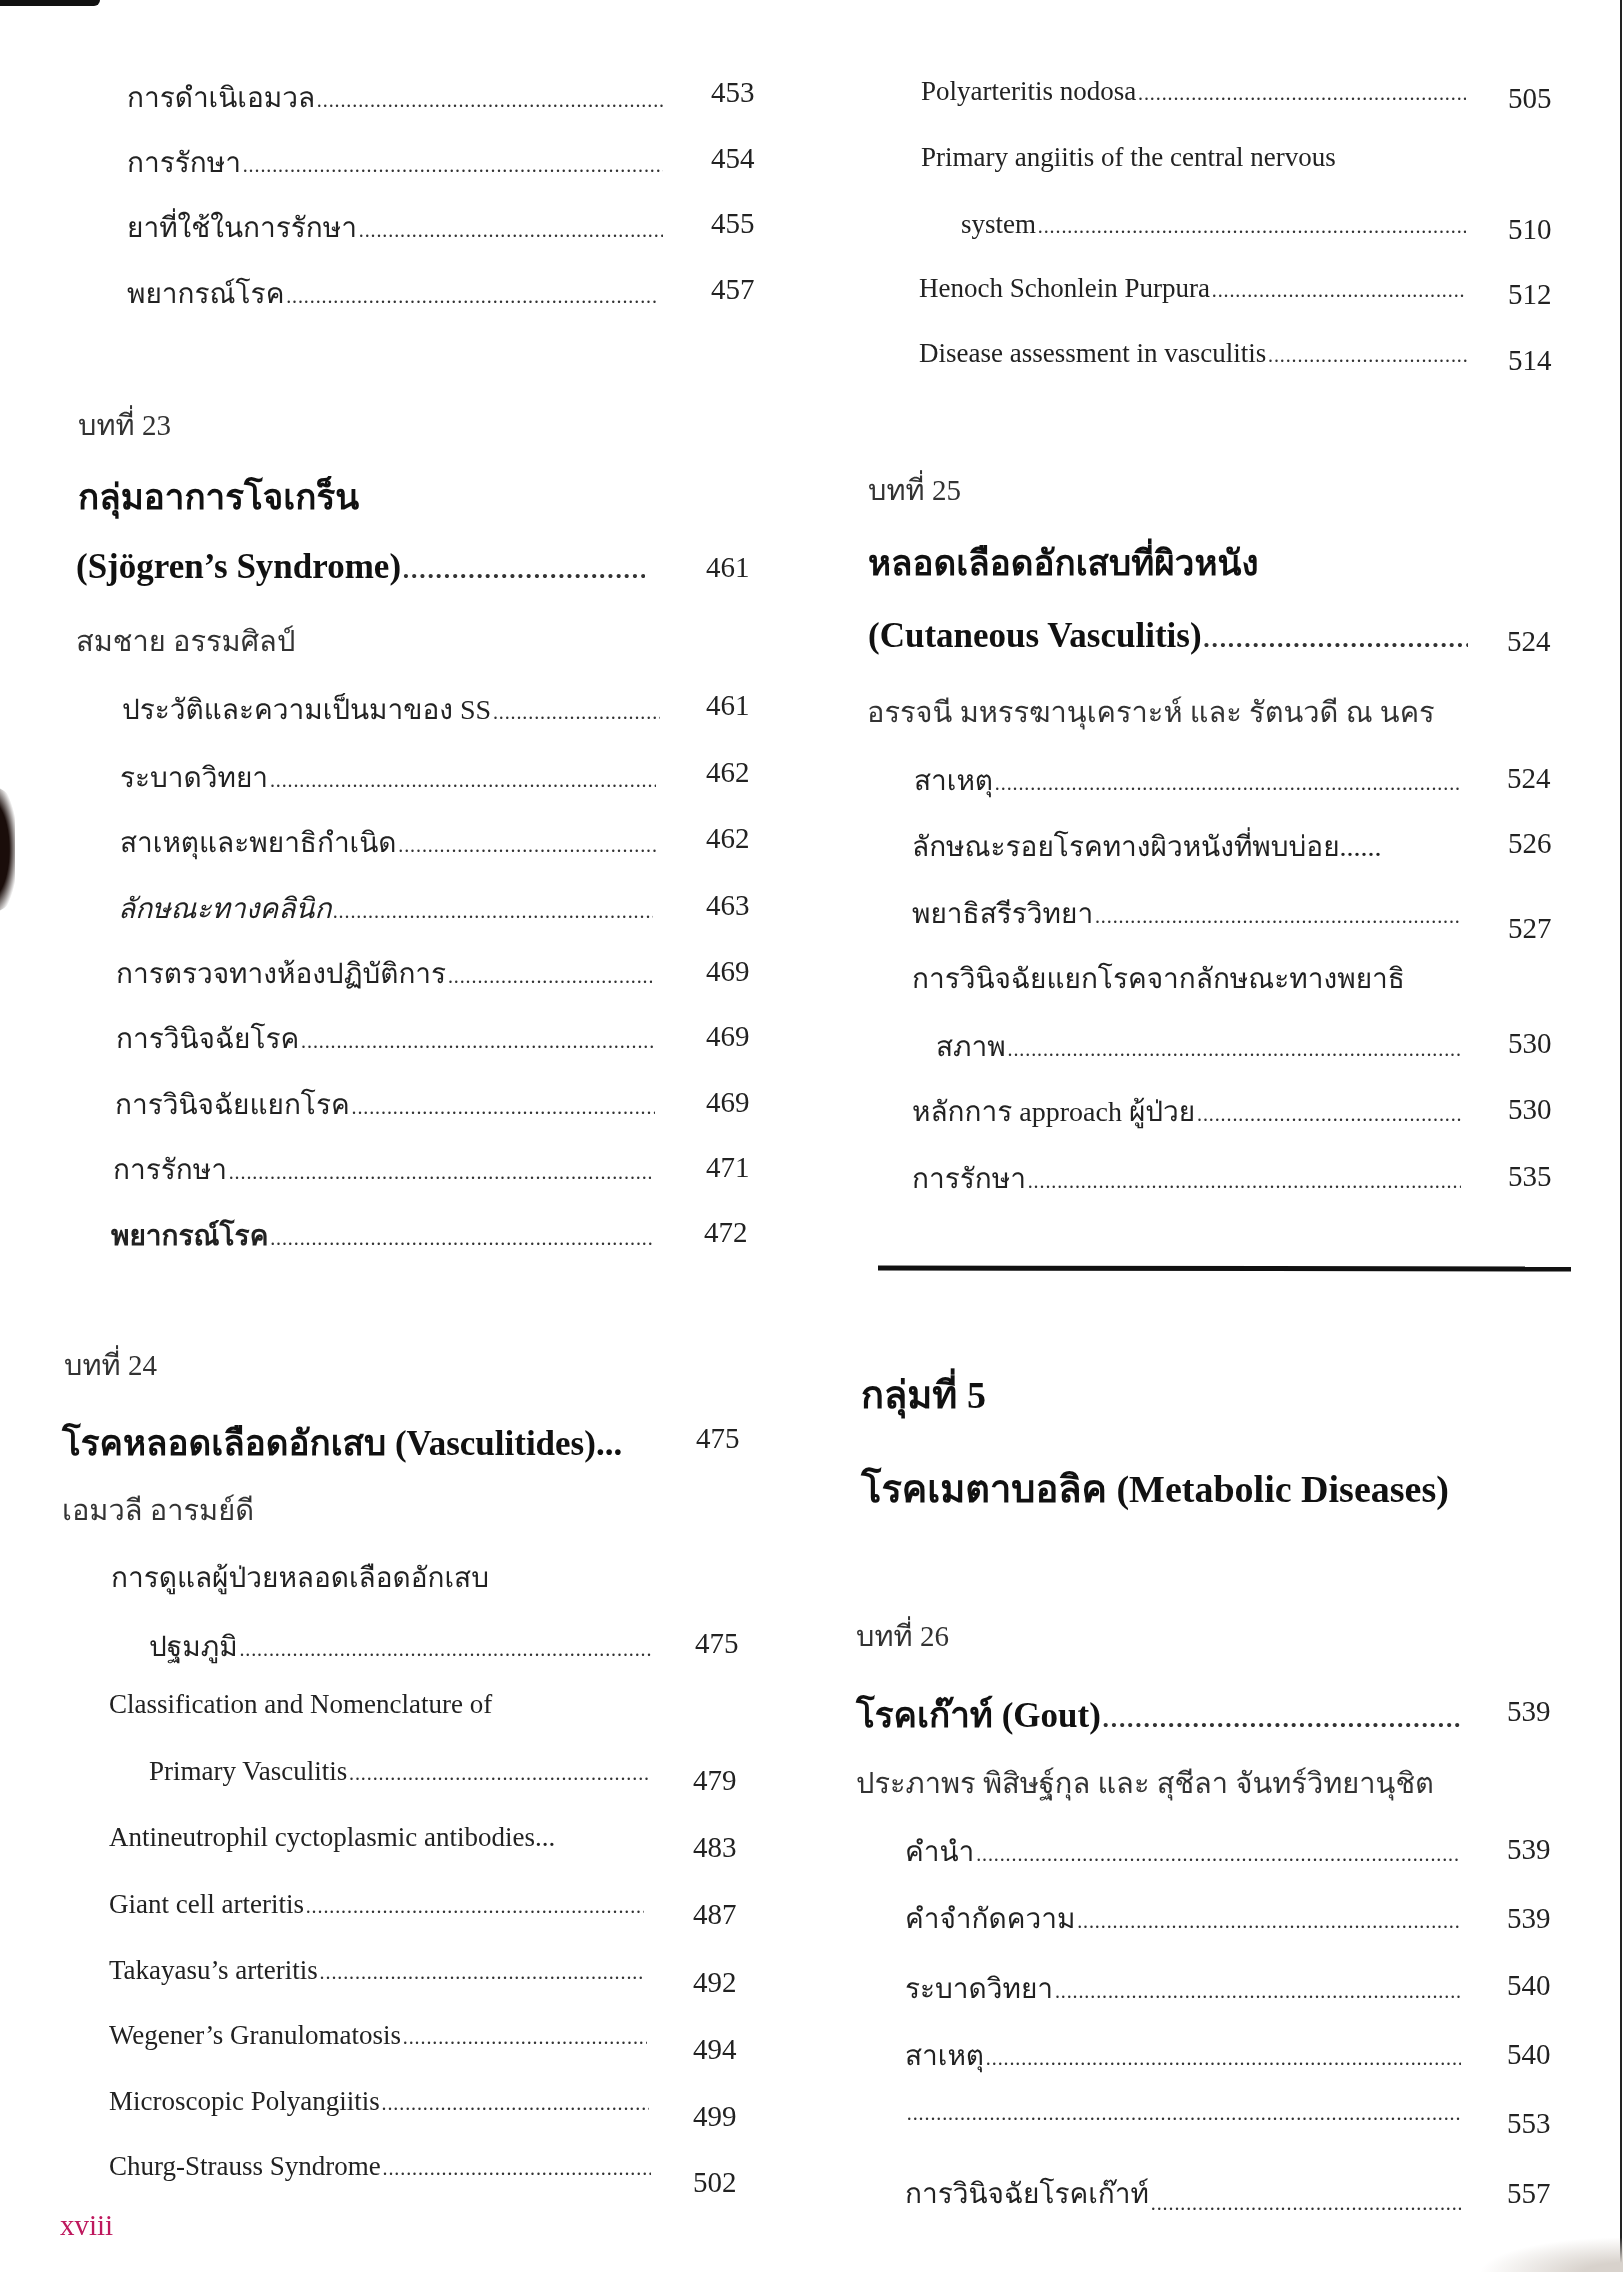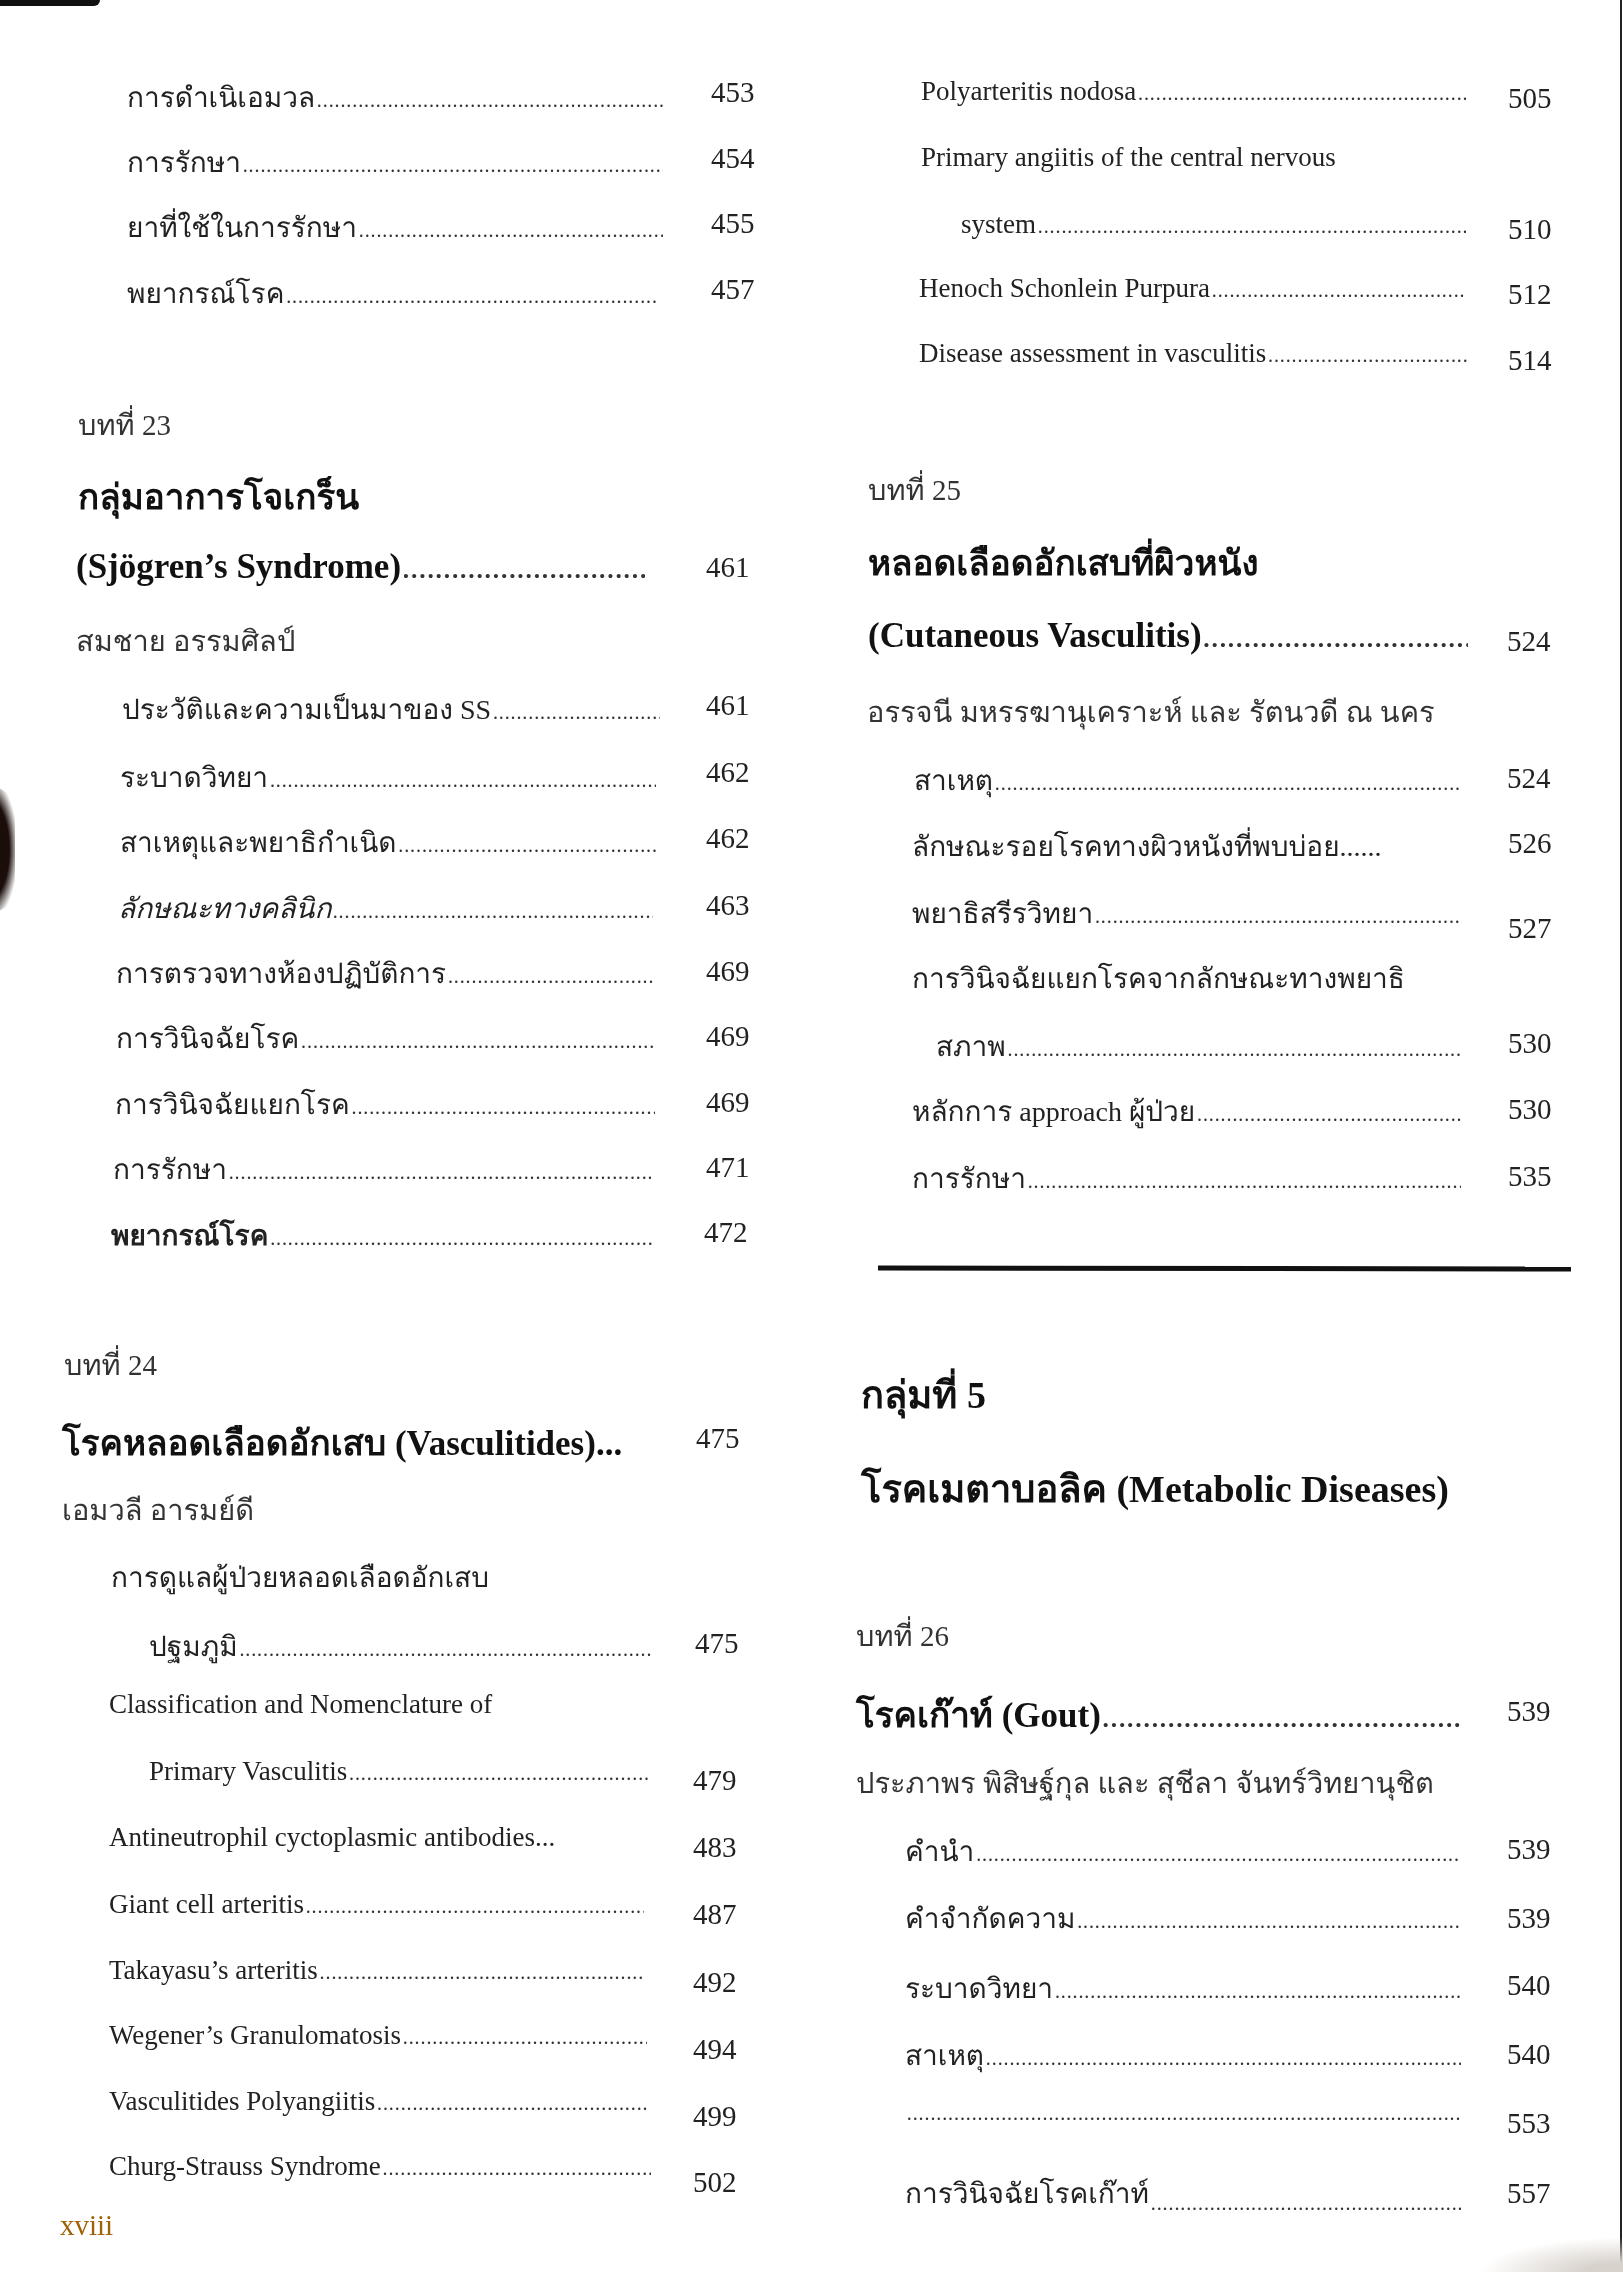--- a/index.html
+++ b/index.html
@@ -34,21 +34,21 @@
       flex: 1; overflow: hidden; font-size: 20px; color: #333; letter-spacing: 0.9px;
       margin-left: 1.8px;
     }
     .leader::after { content: "..............................................................................................................................................."; }
     .page { position: absolute; font-size: 29px; color: #222; }
     .chapter-label { position: absolute; font-size: 29px; color: #333; }
     .chapter-title { position: absolute; font-size: 35px; font-weight: bold; color: #111; white-space: nowrap; }
     .author { position: absolute; font-size: 29px; color: #333; white-space: nowrap; }
     .group-title { position: absolute; font-size: 38px; font-weight: bold; color: #111; white-space: nowrap; }
     .divider { position: absolute; left: 878px; top: 1266px; width: 693px; height: 4.5px; background: #111; transform: rotate(0.1deg); }
-    .folio { position: absolute; left: 60px; top: 2209px; font-size: 29px; color: #a16207; }
+    .folio { position: absolute; left: 60px; top: 2209px; font-size: 29px; color: #be185d; }
     .bold-leader { font-weight: bold; font-size: 25.5px; letter-spacing: 1.8px; }
     .plain-text { position: absolute; font-size: 28px; color: #222; white-space: nowrap; }
   </style>
 </head>
 <body>
 
 <div class="topshadow"></div>
 <div class="sideshadow"></div>
 <div class="rightedge"></div>
 <div class="corner"></div>
@@ -178,21 +178,21 @@
   </div>
   <span class="page" style="left:693px; top:1966px;">492</span>
 
   <div class="row" style="left:109px; top:2020px; width:538px;">
     <span class="entry-text" style="font-size:27px;">Wegener’s Granulomatosis</span>
       <span class="leader"></span>
   </div>
   <span class="page" style="left:693px; top:2033px;">494</span>
 
   <div class="row" style="left:109px; top:2086px; width:540px;">
-    <span class="entry-text" style="font-size:27px;">Vasculitides Polyangiitis</span>
+    <span class="entry-text" style="font-size:27px;">Microscopic Polyangiitis</span>
       <span class="leader"></span>
   </div>
   <span class="page" style="left:693px; top:2100px;">499</span>
 
   <div class="row" style="left:109px; top:2151px; width:542px;">
     <span class="entry-text" style="font-size:27px;">Churg-Strauss Syndrome</span>
       <span class="leader"></span>
   </div>
   <span class="page" style="left:693px; top:2166px;">502</span>
 </div>

